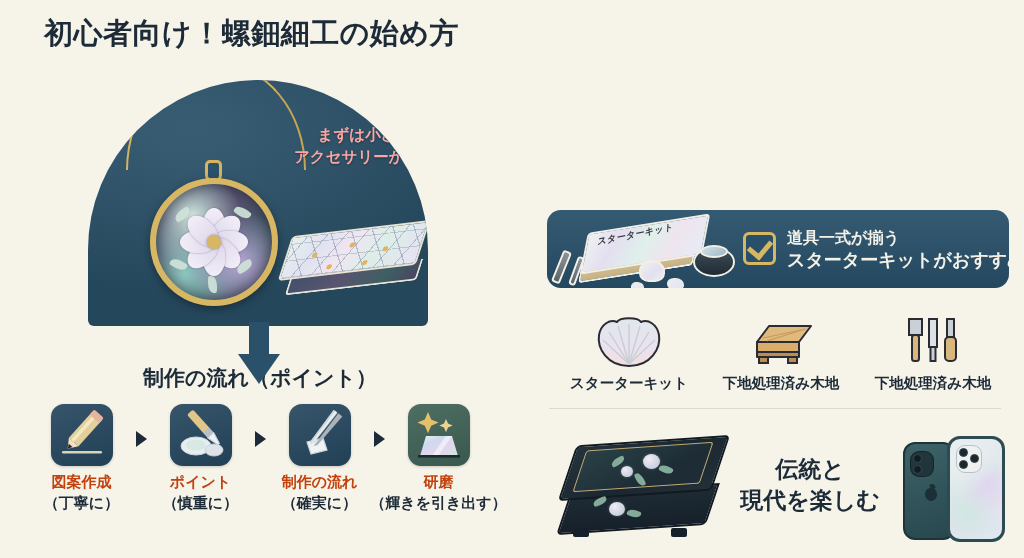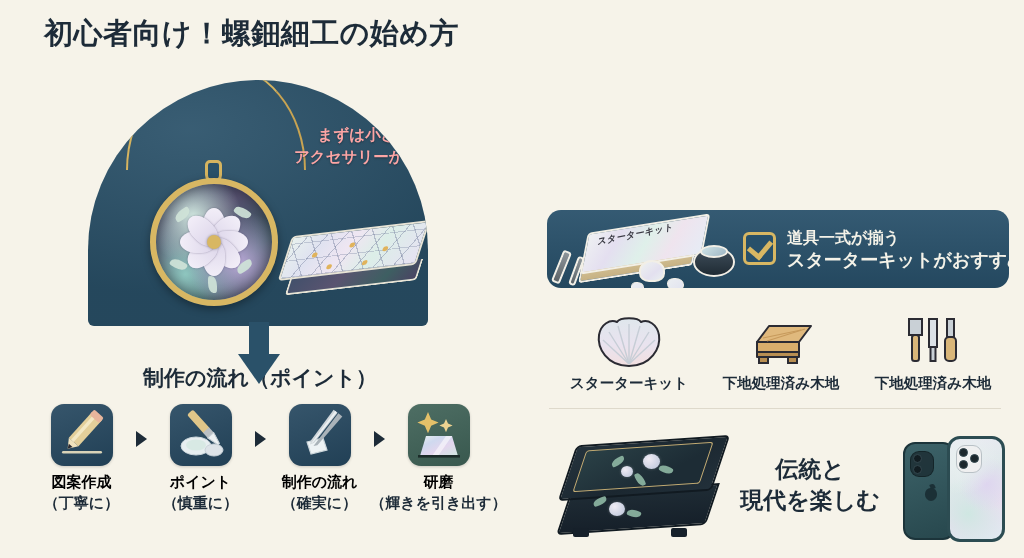--- a/index.html
+++ b/index.html
@@ -127,21 +127,21 @@
   .flow-step { display:flex; flex-direction:column; align-items:center; }
   .tile {
     border-radius: 13px; background:#25475f; position:relative; overflow:hidden;
     box-shadow: 0 1px 3px rgba(0,0,0,.18);
   }
   .tile.green { background:#3f6257; }
   .tile::after {
     content:""; position:absolute; inset:0;
     background: linear-gradient(160deg, rgba(255,255,255,.08), rgba(0,0,0,.10));
   }
-  .step-label { font-weight:700; color:#000000; text-align:center; white-space:nowrap; }
+  .step-label { font-weight:700; color:#c2410c; text-align:center; white-space:nowrap; }
   .step-sub { font-weight:700; color:#1d2b38; text-align:center; white-space:nowrap; }
   .chev {
     width:0; height:0; border-top:8px solid transparent; border-bottom:8px solid transparent;
     border-left:11px solid #1d2b38;
   }
 
   
   #left-flow { position:absolute; left:0; top:364px; width:520px; }
   #left-flow .flow-row { margin-top: 12px; gap: 0; }
   #left-flow .tile { width:62px; height:62px; }

